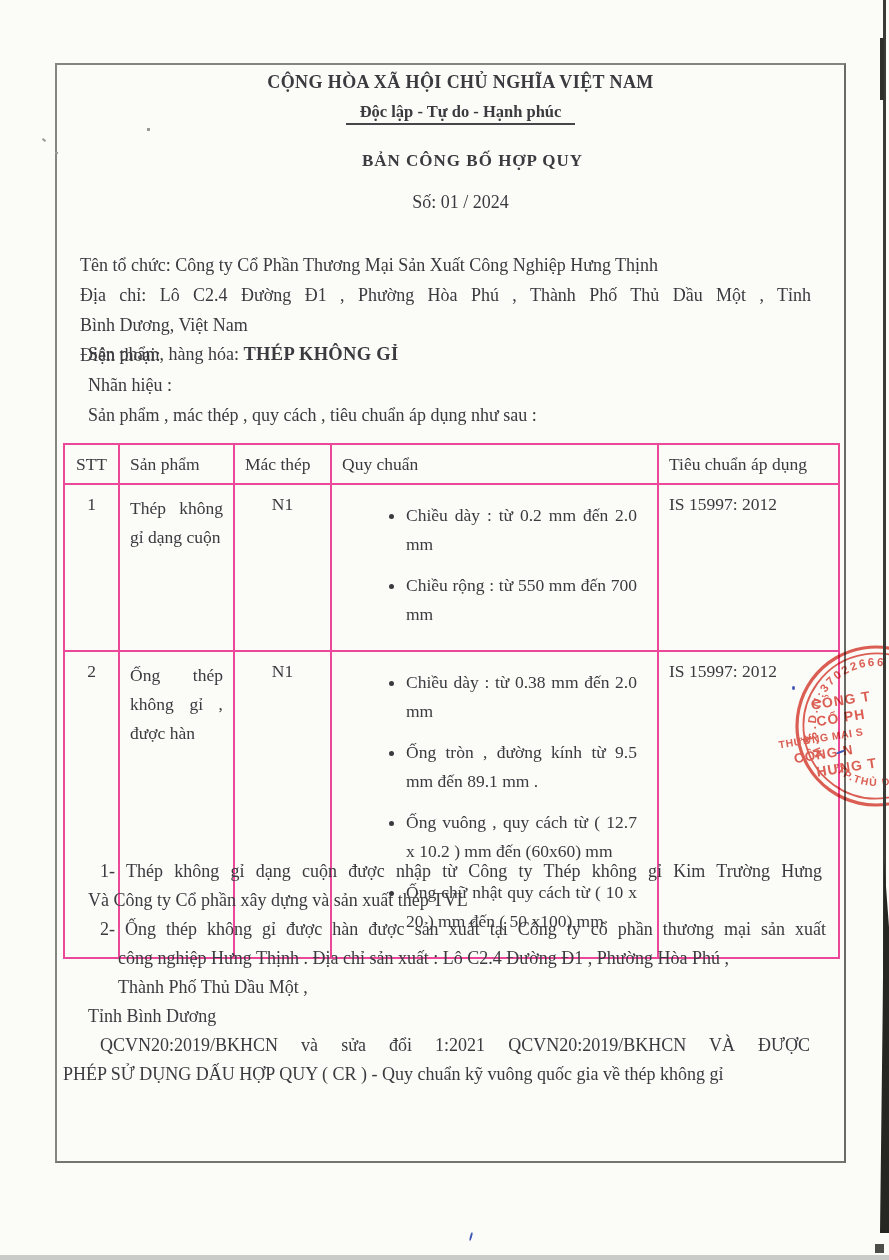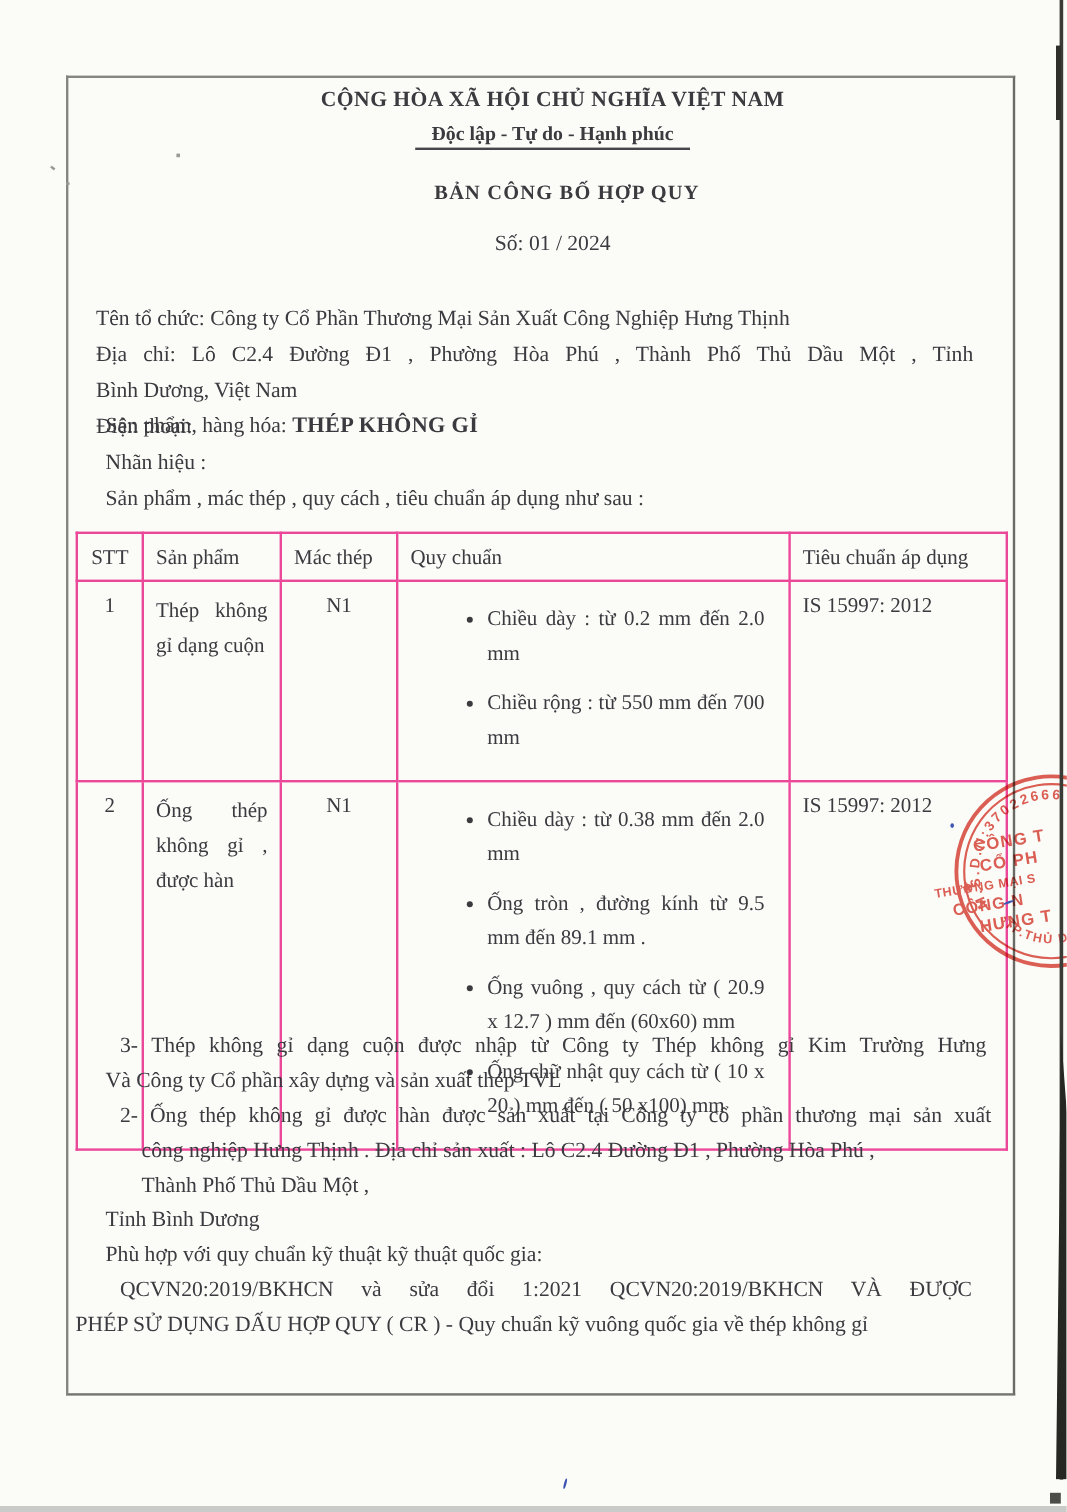--- a/index.html
+++ b/index.html
@@ -126,37 +126,36 @@
       <td>IS 15997: 2012</td>
     </tr>
     <tr class="r2">
       <td class="cell-c">2</td>
       <td class="cell-name">Ống thép không gỉ , được hàn</td>
       <td class="cell-c">N1</td>
       <td class="cell-quy">
         <ul>
           <li>Chiều dày : từ 0.38 mm đến 2.0 mm</li>
           <li>Ống tròn , đường kính từ 9.5 mm đến 89.1 mm .</li>
-          <li>Ống vuông , quy cách từ ( 20.9 x 12.7 ) mm đến (60x60) mm</li>
+          <li>Ống vuông , quy cách từ ( 12.7 x 10.2 ) mm đến (60x60) mm</li>
           <li>Ống chữ nhật quy cách từ ( 10 x 20 ) mm đến ( 50 x100) mm</li>
         </ul>
       </td>
       <td>IS 15997: 2012</td>
     </tr>
   </tbody>
 </table>
 
 <div class="notes">
-  <div class="n-ind1 stretch">3- Thép không gỉ dạng cuộn được nhập từ Công ty Thép không gỉ Kim Trường Hưng</div>
+  <div class="n-ind1 stretch">1- Thép không gỉ dạng cuộn được nhập từ Công ty Thép không gỉ Kim Trường Hưng</div>
   <div class="n-ind2">Và Công ty Cổ phần xây dựng và sản xuất thép TVL</div>
   <div class="n-ind1 stretch" style="width:726px">2- Ống thép không gỉ được hàn được sản xuất tại Công ty cổ phần thương mại sản xuất</div>
   <div class="n-ind3">công nghiệp Hưng Thịnh . Địa chỉ sản xuất : Lô C2.4 Đường Đ1 , Phường Hòa Phú ,</div>
   <div class="n-ind3">Thành Phố Thủ Dầu Một ,</div>
   <div class="n-ind2">Tỉnh Bình Dương</div>
-  <div class="n-ind2">Phù hợp với quy chuẩn kỹ thuật kỹ thuật quốc gia:</div>
   <div class="n-ind1 stretch" style="width:710px">QCVN20:2019/BKHCN và sửa đổi 1:2021 QCVN20:2019/BKHCN VÀ ĐƯỢC</div>
   <div class="n-ind4">PHÉP SỬ DỤNG DẤU HỢP QUY ( CR ) -  Quy chuẩn kỹ vuông quốc gia về thép không gỉ</div>
 </div>
 
 <svg class="stamp" viewBox="0 0 260 260" width="260" height="260">
   <g transform="rotate(-9 130 130)" fill="none" stroke="#dc5348">
     <circle cx="130" cy="130" r="79" stroke-width="3.2"></circle>
     <circle cx="130" cy="130" r="72.5" stroke-width="1.8"></circle>
     <path id="arcTop" d="M 73.6 150.5 A 60 60 0 1 1 187.9 145.5" stroke="none"></path>
     <path id="arcBot" d="M 84 168.6 A 60 60 0 0 0 176 168.6" stroke="none"></path>

